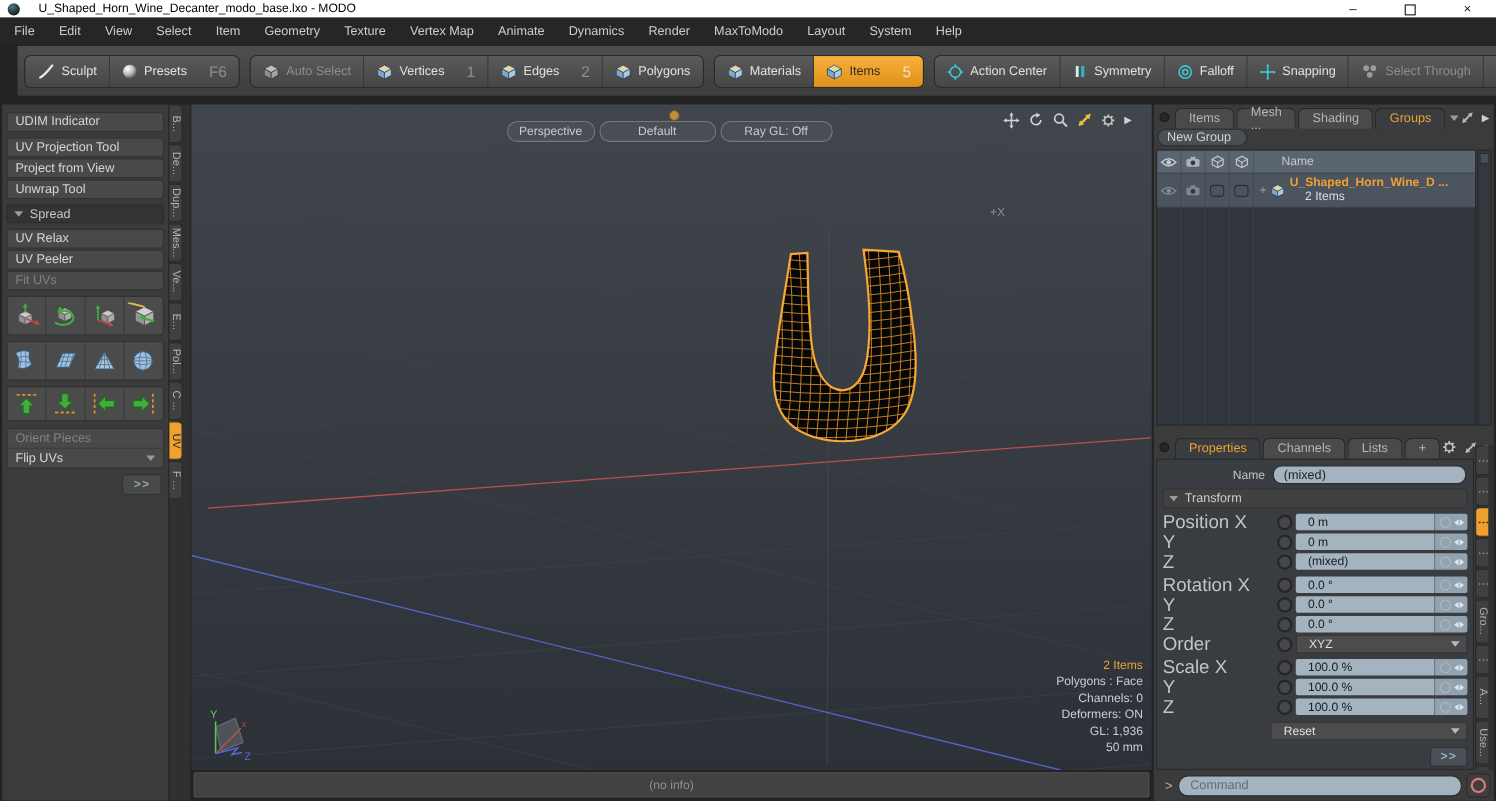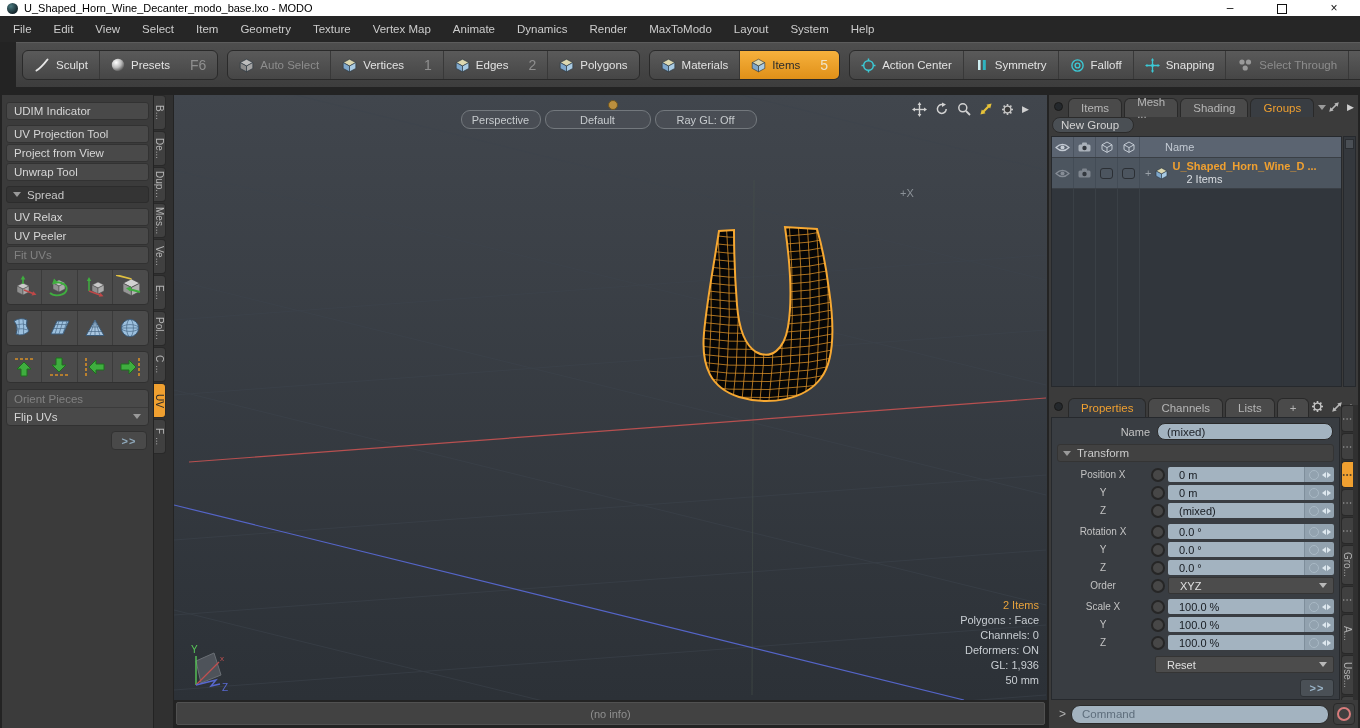--- a/index.html
+++ b/index.html
@@ -1,18 +1,18 @@
 <!DOCTYPE html>
 <html><head>
 <meta charset="utf-8">
 <style>
   html,body{margin:0;padding:0;}
   body{width:1360px;height:728px;overflow:hidden;background:#232323;font-family:"Liberation Sans",sans-serif;position:relative;-webkit-font-smoothing:antialiased;}
   
-  .titlebar{position:absolute;left:0;top:0;right:0;height:16px;background:#ffffff;display:flex;align-items:center;font-size:11px;color:#000;}
+  .titlebar{position:absolute;left:0;top:0;right:0;height:16px;background:#ffffff;display:flex;align-items:center;font-size:11px;color:#000;gap:11px;}
   .app-icon{width:11px;height:11px;border-radius:50%;background:radial-gradient(circle at 35% 30%,#4a7a80,#15262c 70%);margin:0 6px 0 7px;flex:none;}
   .win-controls{margin-left:auto;display:flex;align-items:center;height:16px;}
   .win-btn{width:52px;text-align:center;font-size:12px;line-height:14px;color:#111;}
   .max-glyph{display:inline-block;width:8px;height:8px;border:1px solid #111;vertical-align:middle;}
   
   .menubar{position:absolute;left:0;top:16px;right:0;height:26px;background:#262626;display:flex;align-items:center;padding-left:2px;}
   .menu-item{padding:0 11px;font-size:11.5px;color:#cdcdcd;line-height:26px;}
   
   .toolbar{position:absolute;left:16px;top:42px;right:0;height:44px;background:linear-gradient(#4e4e4e,#3d3d3d);border-top:1px solid #5c5c5c;display:flex;align-items:center;padding:0 6px;gap:9px;}
   .tgroup{display:flex;align-items:stretch;height:28px;background:linear-gradient(#5a5a5a,#464646);border:1px solid #2a2a2a;border-radius:6px;overflow:hidden;flex:none;}
@@ -91,21 +91,21 @@
   .il-scroll i{display:block;margin:2px 1px;height:8px;background:#4a4f55;border:1px solid #2a2d31;}
   
   .props-body{position:absolute;left:2px;right:18px;top:322px;height:283px;background:#393d42;border:1px solid #26292d;box-sizing:border-box;padding-top:3px;overflow:hidden;}
   .name-row{display:flex;align-items:center;margin:2px 6px 4px;}
   .name-label{width:92px;text-align:right;color:#c3c3c3;font-size:11px;padding-right:7px;flex:none;}
   .name-input{flex:1;height:15px;background:#a3b3c0;border:1px solid #2a2a2a;border-radius:8px;font-size:11.5px;color:#20242a;padding:0 0 0 9px;font-family:"Liberation Sans",sans-serif;outline:none;}
   .section-hdr{margin:2px 5px 4px;height:16px;background:#414141;border:1px solid #343434;border-radius:3px;display:flex;align-items:center;gap:6px;padding-left:5px;color:#cbcbcb;font-size:11.5px;}
   .prop-rows{margin:0 5px;}
   .prop-row{display:flex;align-items:center;height:17px;margin-bottom:1px;}
   .prop-row.gap{margin-top:4px;}
-  .prop-label{width:92px;text-align:center;color:#c3c3c3;font-size:10px;padding-right:2px;flex:none;}
+  .prop-label{width:92px;text-align:left;color:#c3c3c3;font-size:17px;padding-right:12px;flex:none;}
   .prop-circle{width:10px;height:10px;border-radius:50%;background:#474747;border:2px solid #262626;margin-right:3px;flex:none;}
   .prop-field{flex:1;height:15px;background:#a3b3c0;display:flex;align-items:center;padding-left:11px;font-size:11px;color:#171b20;border-radius:2px 0 0 2px;}
   .prop-spin{width:26px;height:15px;background:#92a2af;border-left:1px solid #7e8e9b;border-radius:0 2px 2px 0;display:flex;align-items:center;justify-content:flex-end;padding-right:3px;gap:1px;flex:none;}
   .spin-ghost{width:8px;height:8px;border-radius:50%;border:1px solid #a9b9c5;margin-right:2px;}
   .tl{width:0;height:0;border-top:3px solid transparent;border-bottom:3px solid transparent;border-right:4px solid #dde7ee;}
   .tr{width:0;height:0;border-top:3px solid transparent;border-bottom:3px solid transparent;border-left:4px solid #dde7ee;}
   .prop-drop{flex:1;height:15px;background:#4c4c4c;border:1px solid #343434;border-radius:2px;display:flex;align-items:center;padding:0 6px 0 11px;color:#e0e0e0;font-size:11px;}
   .prop-drop .tri-down{margin-left:auto;border-top-color:#b9b9b9;}
   .reset-row{display:flex;margin:5px 5px 0 103px;}
   .more-row{display:flex;justify-content:flex-end;margin:6px 5px 0;}

